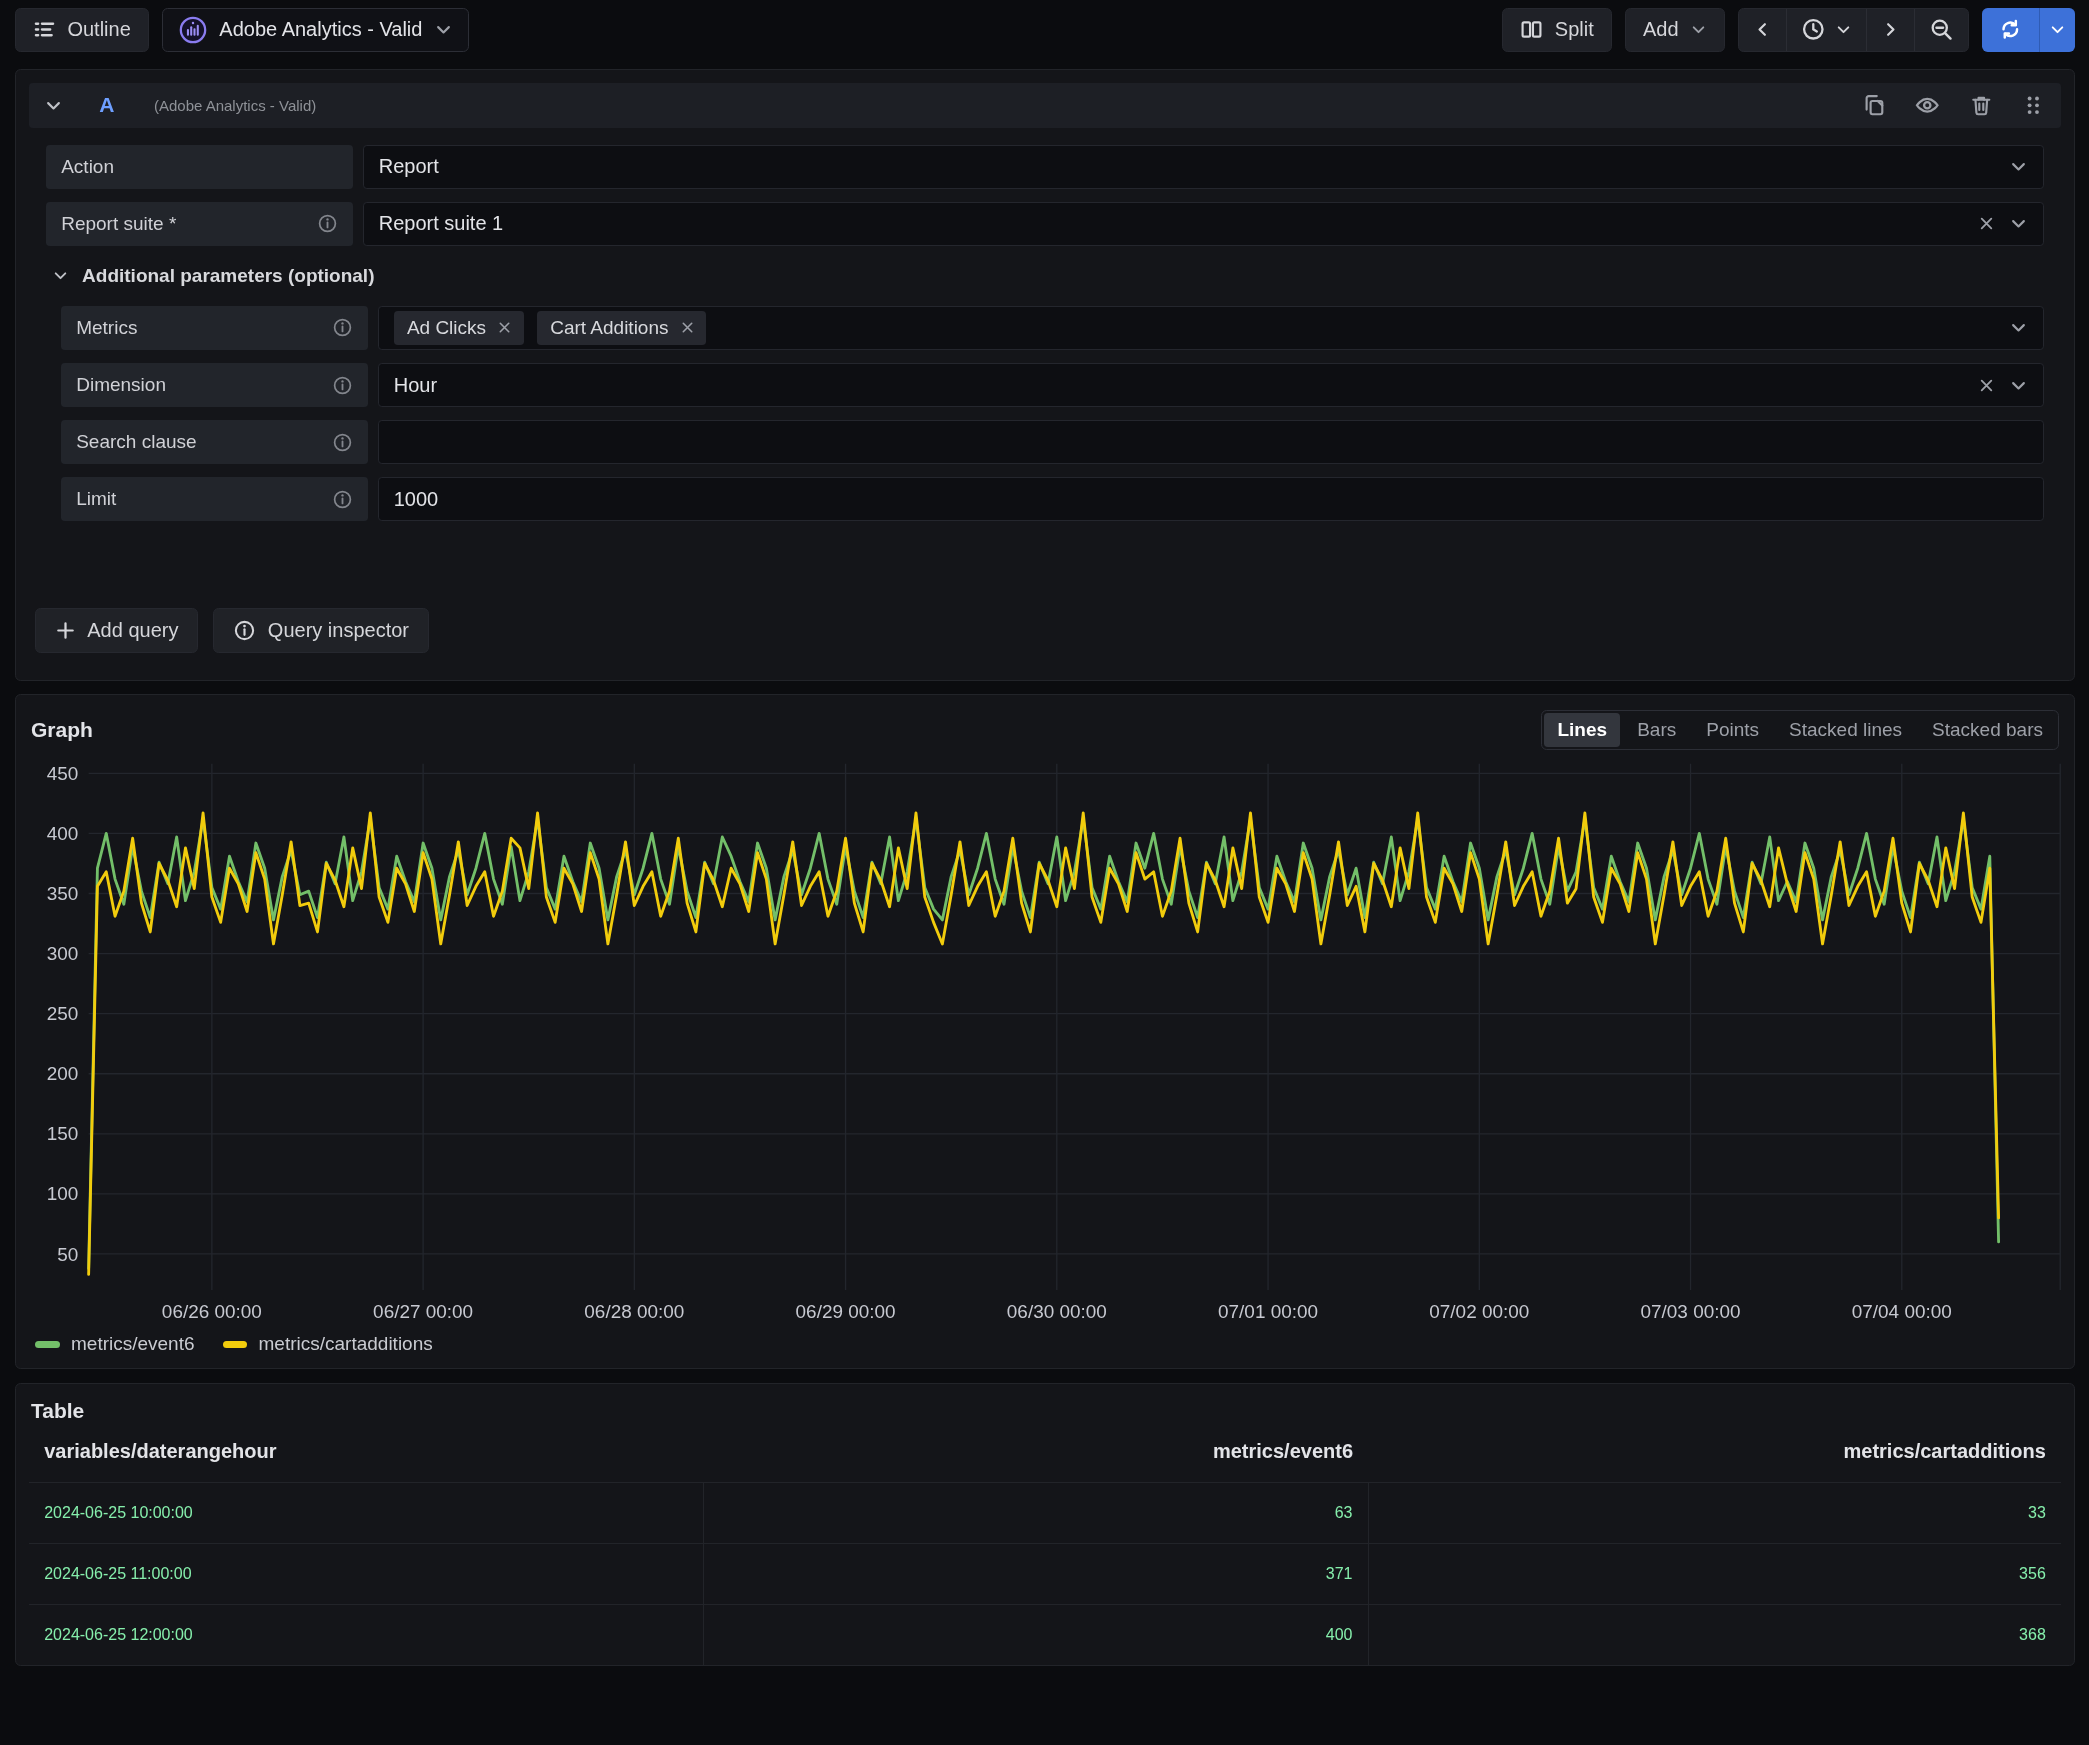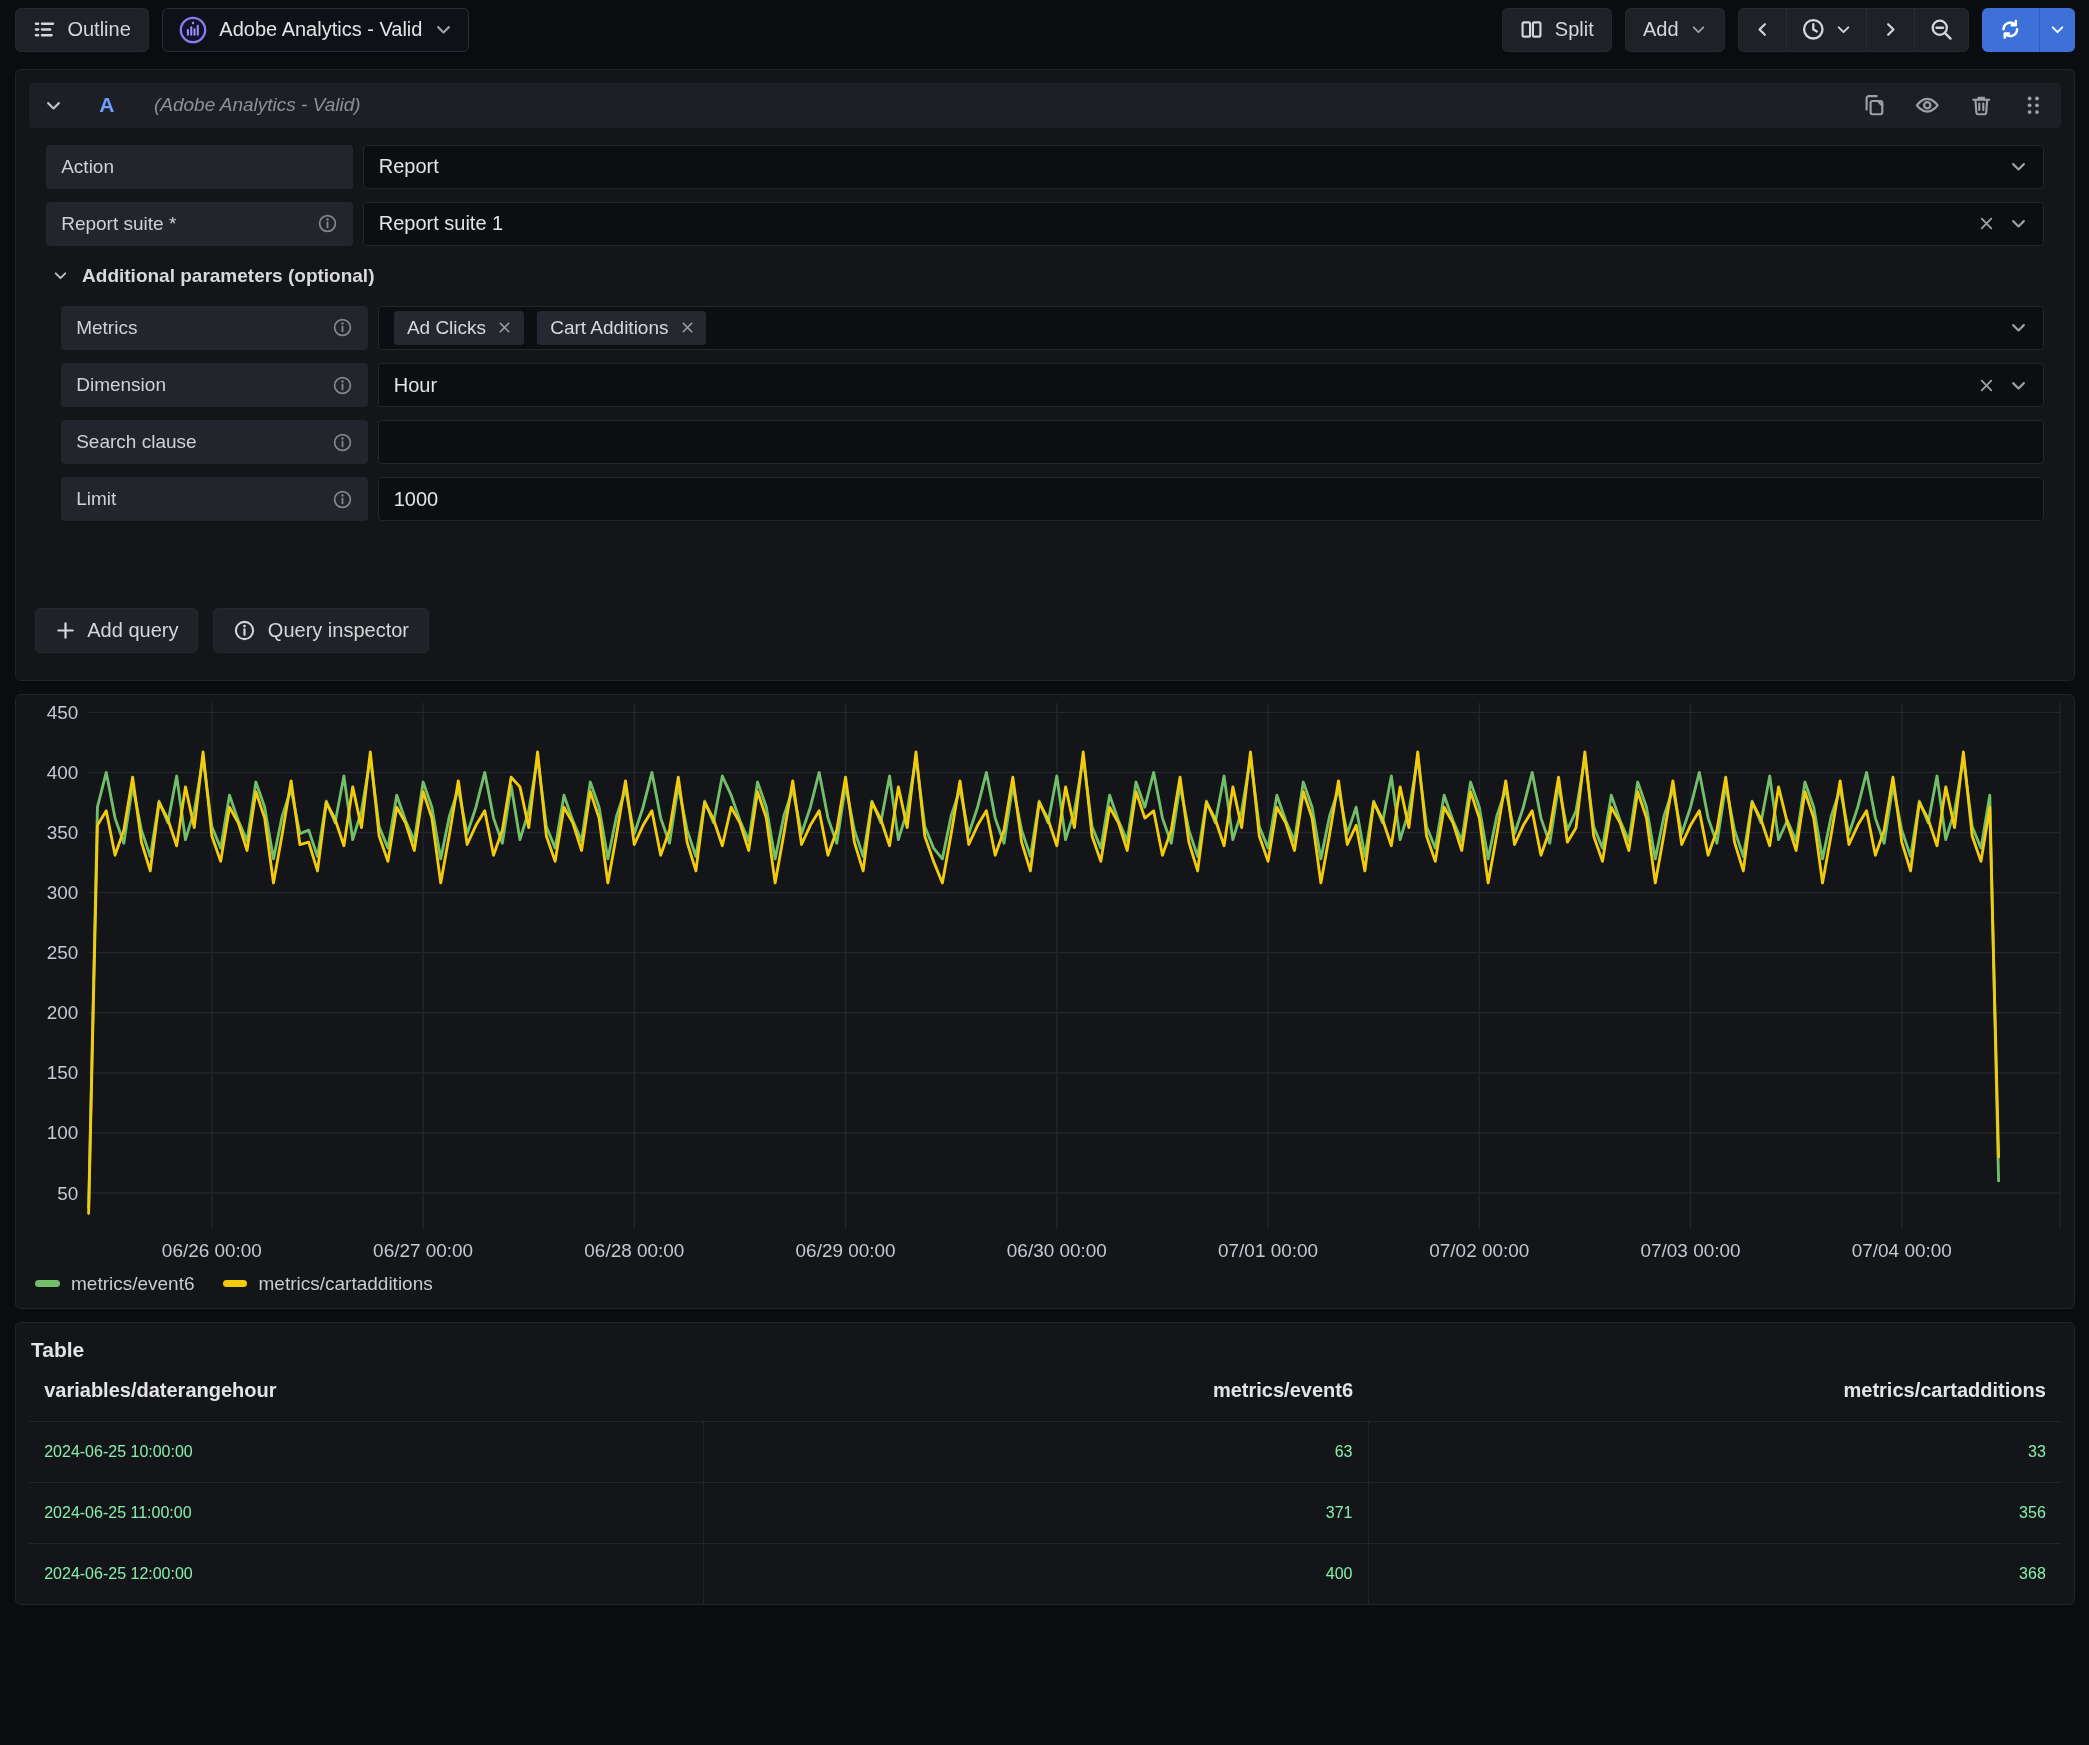--- a/index.html
+++ b/index.html
@@ -36,21 +36,21 @@
   
   .query-section {
     margin:9.5px 15px 0 15px; background:#141519; border:0.9px solid #222429; border-radius:5.7px;
     padding:13.2px 13.2px 26.5px 13.2px;
   }
   .query-header {
     height:45px; background:#1d1f25; border-radius:3.8px; display:flex; align-items:center;
     padding:0 15px; gap:15px;
   }
   .q-letter { color:#6e9fff; font-size:21px; font-weight:700; margin:0 24.6px 0 21px; }
-  .q-hint { color:#8e9197; font-size:19px; font-style:italic; flex:1; }
+  .q-hint { color:#8e9197; font-size:15px; flex:1; }
   .q-actions { display:flex; align-items:center; gap:28px; color:#9da0a8; }
   .q-actions .icon { cursor:pointer; }
 
   .rows { padding:17px 17px 0 17px; }
   .form-row { display:flex; gap:9.5px; margin-bottom:13.2px; }
   .form-row.indent { margin-left:15px; }
   .form-label {
     width:307px; height:44px; background:#22252b; border-radius:3.8px;
     display:flex; align-items:center; justify-content:space-between; padding:0 15px;
     font-size:19px; font-weight:500; color:#d0d1d6; flex:none;
@@ -449,20 +449,30 @@
             <line x1="8" y1="7.2" x2="8" y2="11" stroke="currentColor" stroke-width="1.5" stroke-linecap="round"></line>
             <circle cx="8" cy="4.9" r="0.95" fill="currentColor"></circle>
           </svg>
         </span>
       <span>Query inspector</span>
     </button>
   </div>
 </div>
 
 <div class="panel">
+  <div class="panel-head">
+    <span class="panel-title">Graph</span>
+    <div class="mode-group" id="mode-group">
+        <div class="mode-item active">Lines</div>
+        <div class="mode-item">Bars</div>
+        <div class="mode-item">Points</div>
+        <div class="mode-item">Stacked lines</div>
+        <div class="mode-item">Stacked bars</div>
+      </div>
+  </div>
   <div class="chart-wrap">
     <svg id="chart-svg" width="2035" height="568" viewBox="0 0 2150 600">
         <line x1="63" x2="2146" y1="16.15525114155251" y2="16.15525114155251" stroke="#23262d" stroke-width="1.4"></line>
         <text x="52" y="23.15525114155251" text-anchor="end" fill="#c7c9d1" font-size="20" font-family="Liberation Sans, sans-serif">450</text>
         <line x1="63" x2="2146" y1="79.6255707762557" y2="79.6255707762557" stroke="#23262d" stroke-width="1.4"></line>
         <text x="52" y="86.6255707762557" text-anchor="end" fill="#c7c9d1" font-size="20" font-family="Liberation Sans, sans-serif">400</text>
         <line x1="63" x2="2146" y1="143.0958904109589" y2="143.0958904109589" stroke="#23262d" stroke-width="1.4"></line>
         <text x="52" y="150.0958904109589" text-anchor="end" fill="#c7c9d1" font-size="20" font-family="Liberation Sans, sans-serif">350</text>
         <line x1="63" x2="2146" y1="206.5662100456621" y2="206.5662100456621" stroke="#23262d" stroke-width="1.4"></line>
         <text x="52" y="213.5662100456621" text-anchor="end" fill="#c7c9d1" font-size="20" font-family="Liberation Sans, sans-serif">300</text>

